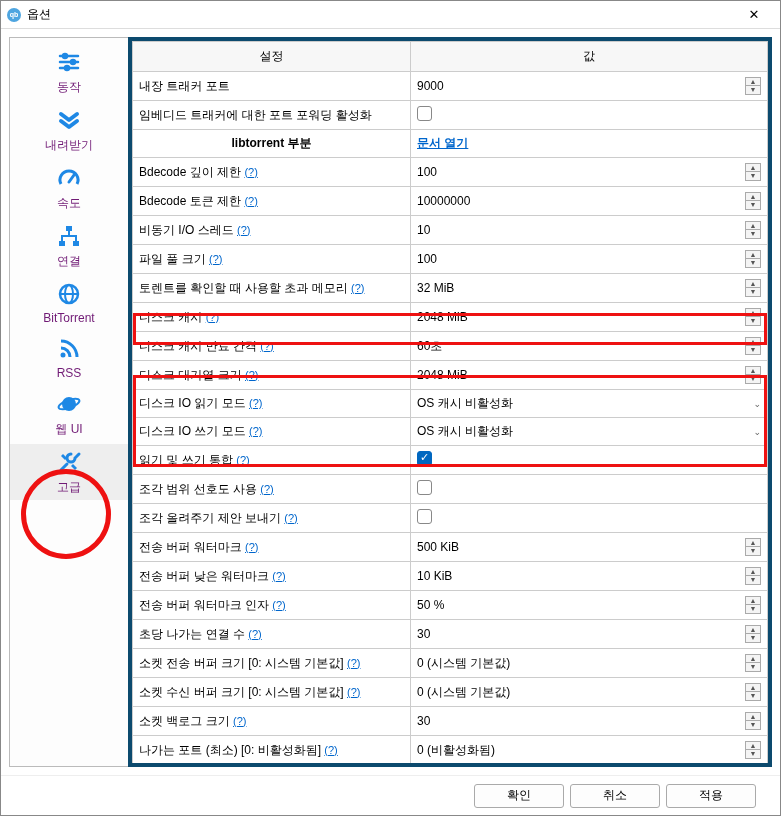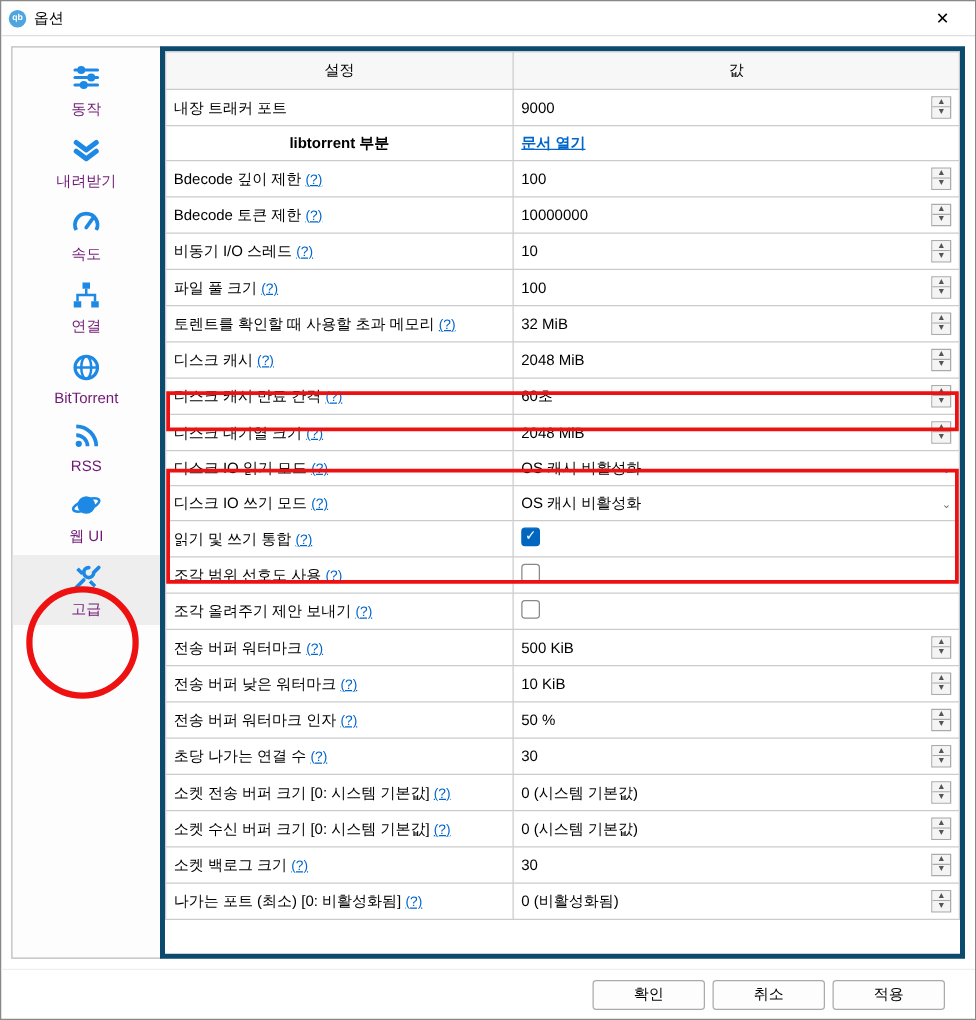--- a/index.html
+++ b/index.html
@@ -139,20 +139,24 @@
               <td class="value-cell">
                 <div class="spinner-cell">
                   <span>9000</span>
                   <span class="spinner-btns">
                     <span>▲</span>
                     <span>▼</span>
                   </span>
                 </div>
               </td>
             </tr>
+            <tr>
+              <td class="label-cell">임베디드 트래커에 대한 포트 포워딩 활성화</td>
+              <td class="value-cell"><span class="checkbox-sq"></span></td>
+            </tr>
             <tr class="section-row">
               <td><b>libtorrent 부분</b></td>
               <td style="text-align:left"><a class="link">문서 열기</a></td>
             </tr>
             <tr>
               <td class="label-cell">Bdecode 깊이 제한 <span class="help">(?)</span></td>
               <td class="value-cell">
                 <div class="spinner-cell">
                   <span>100</span>
                   <span class="spinner-btns">

